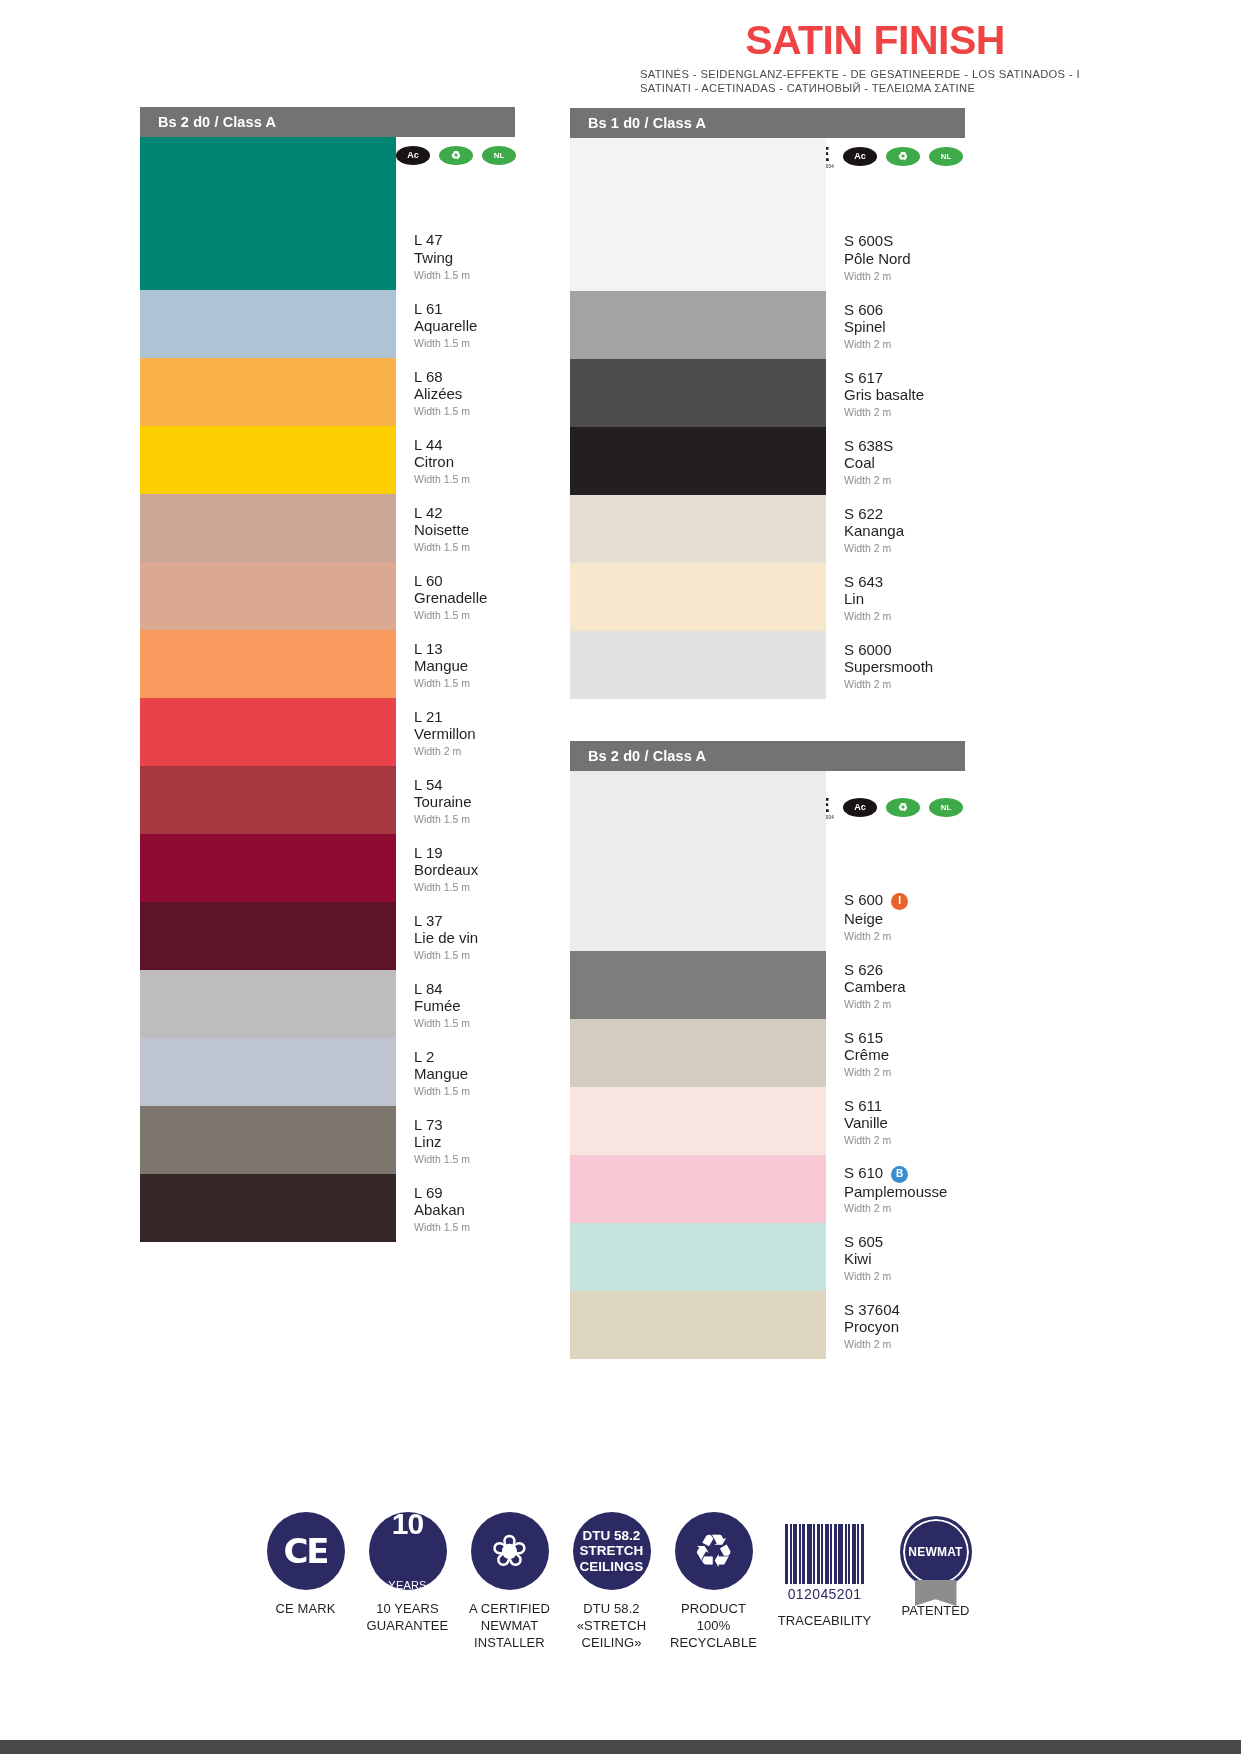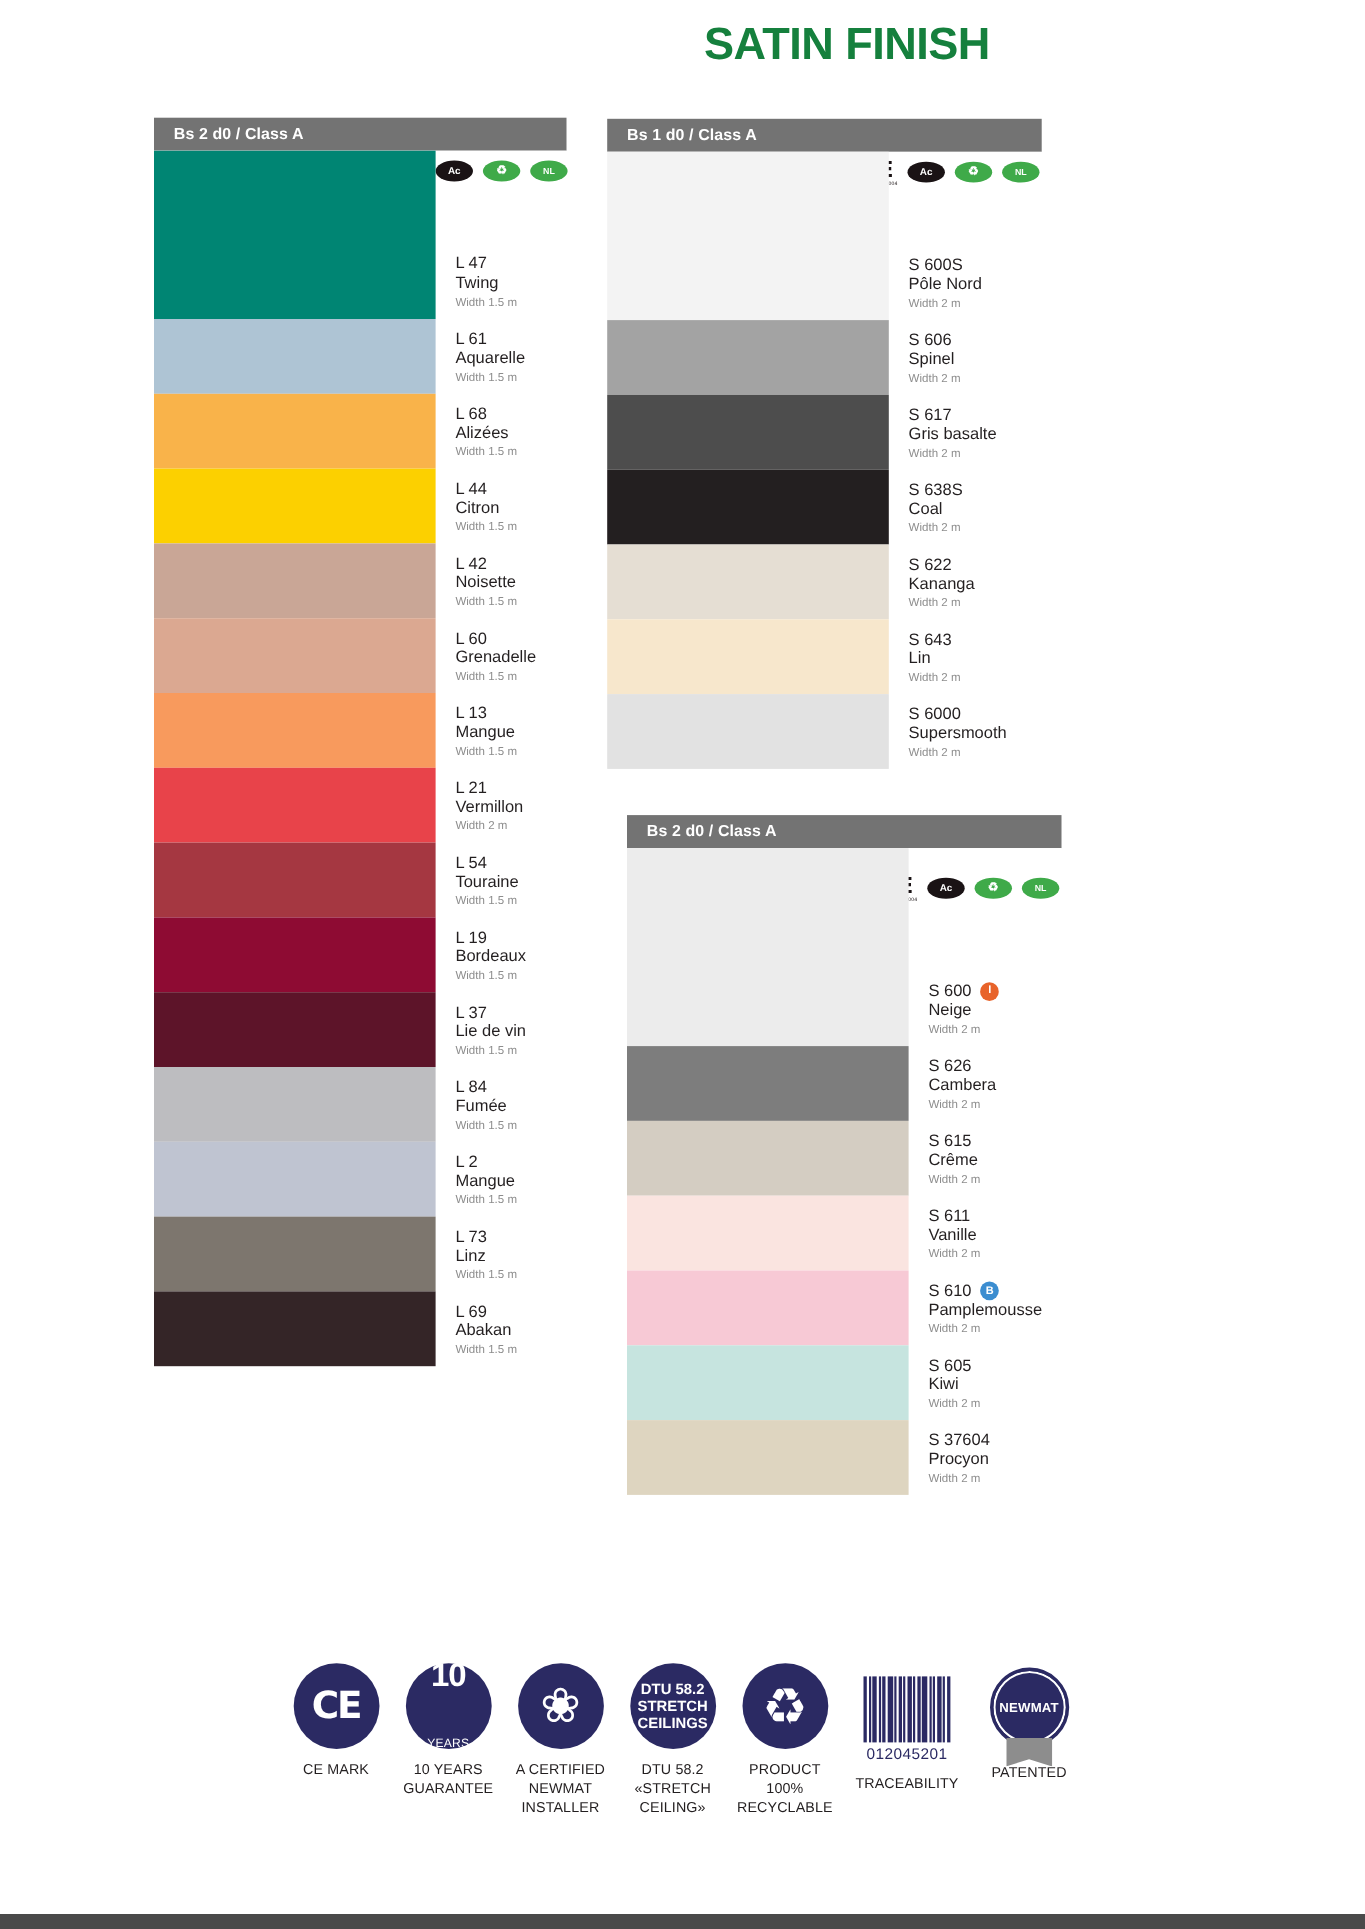--- a/index.html
+++ b/index.html
@@ -10,21 +10,21 @@
     position:relative;
     overflow:hidden;
     color:#231f20;
   }
   .page{position:relative;width:1241px;height:1754px;}
 
   
   .title-block{position:absolute;left:640px;top:20px;width:470px;}
   .main-title{
     font-size:41px;font-weight:bold;letter-spacing:-0.5px;
-    color:#15803d;line-height:1.0;margin:0 0 6px 0;
+    color:#ef4444;line-height:1.0;margin:0 0 6px 0;text-align:center;
   }
   .subtitle{
     font-size:11.2px;color:#4a4a4a;line-height:1.28;
     letter-spacing:0.3px;text-align:justify;width:440px;
   }
 
   
   .panel{position:absolute;}
   .panel-header{
     background:#737373;color:#ffffff;
@@ -119,20 +119,21 @@
   }
   .bottombar{position:absolute;left:0;top:1740px;width:1241px;height:14px;background:#4a4a4a;}
 </style>
 </head>
 <body>
 
 <div class="page">
 
   <div class="title-block">
     <div class="main-title">SATIN FINISH</div>
+    <div class="subtitle">SATINÉS - SEIDENGLANZ-EFFEKTE - DE GESATINEERDE - LOS SATINADOS - I SATINATI - ACETINADAS - САТИНОВЫЙ - ΤΕΛΕΙΩΜΑ ΣΑΤΙΝΕ</div>
   </div>
 
   <div class="panel" style="left:140px;top:107px;width:375px;">
     <div class="panel-header" style="width:357px;">Bs 2 d0 / Class A</div>
     <div class="panel-body">
 
       <div class="badge-strip" style="right:-1px;top:6px;">
         <span class="ce-small">
           <span class="ce-glyph">CE</span>
           <span class="ce-code">0334-CPR-1004</span>
@@ -273,21 +274,21 @@
         <div class="swatch-info">
           <div class="swatch-code">L 69</div>
           <div class="swatch-name">Abakan</div>
           <div class="swatch-width">Width 1.5 m</div>
         </div>
       </div>
 
     </div>
   </div>
 
-  <div class="panel" style="left:552px;top:108px;width:395px;">
+  <div class="panel" style="left:570px;top:108px;width:395px;">
     <div class="panel-header" style="width:377px;">Bs 1 d0 / Class A</div>
     <div class="panel-body">
 
       <div class="badge-strip" style="right:2px;top:6px;">
         <span class="ce-small">
           <span class="ce-glyph">CE</span>
           <span class="ce-code">0334-CPR-1004</span>
         </span>
         <span class="badge-circle badge-ac">Ac</span>
         <span class="badge-circle badge-rec">♻</span>

